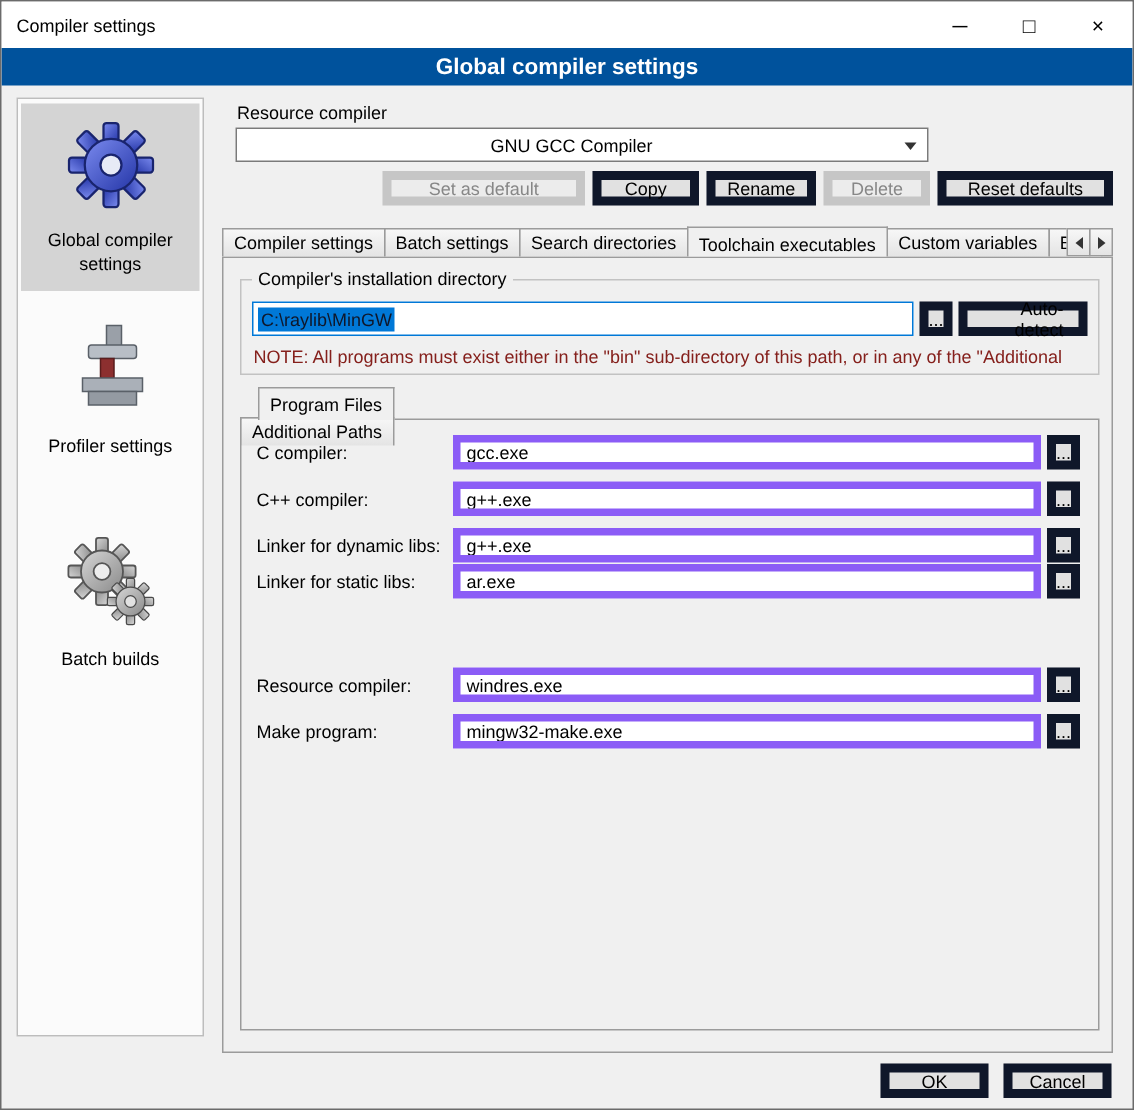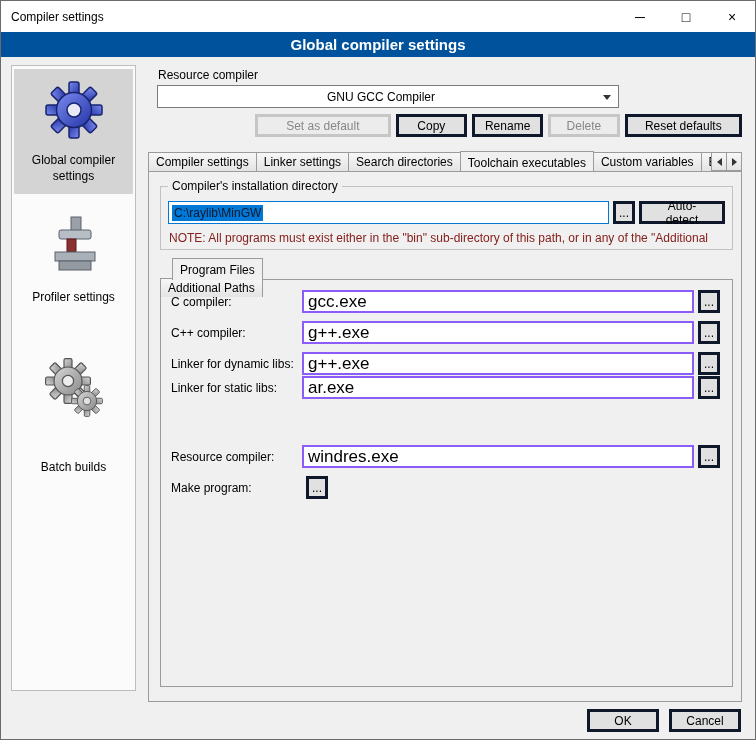--- a/index.html
+++ b/index.html
@@ -13,32 +13,32 @@
   .tb-btn { width:46px; height:100%; display:flex; align-items:center; justify-content:center; font-size:14px; color:#000; cursor:pointer; }
 
   
   .header { position:absolute; left:0; top:31px; width:100%; height:25px; background:#00529c; color:#fff; font-weight:bold; font-size:15px; display:flex; align-items:center; justify-content:center; }
 
   
   .sidebar { position:absolute; left:10px; top:64px; width:125px; height:626px; background:#fbfbfb; border:1px solid #bdbdbd; padding:3px 2px; }
   .side-item { display:flex; flex-direction:column; align-items:center; padding:8px 2px 10px; cursor:pointer; }
   .side-item.selected { background:#d4d4d4; }
   .side-item + .side-item { margin-top:12px; }
-  .side-item:nth-child(3) { margin-top:32px;gap:28px; }
+  .side-item:nth-child(3) { margin-top:32px; }
   .side-icon { width:64px; height:64px; margin-bottom:12px; }
   .side-label { text-align:center; line-height:1.3; }
 
   
   .combo { background:#fff; border:1px solid #7a7a7a; display:flex; align-items:center; padding:0 20px 0 6px; position:relative; cursor:pointer; }
   .combo .arr-down { position:absolute; right:7px; top:50%; margin-top:-2px; }
   .arr-down { width:0; height:0; border-left:4px solid transparent; border-right:4px solid transparent; border-top:5px solid #333; }
   .arr-left { width:0; height:0; border-top:4px solid transparent; border-bottom:4px solid transparent; border-right:5px solid #333; }
   .arr-right { width:0; height:0; border-top:4px solid transparent; border-bottom:4px solid transparent; border-left:5px solid #333; }
 
-  .btn { height:23px; background:#e1e1e1; border:3px solid #0f172a; font-family:inherit; font-size:12px; display:flex; align-items:center; justify-content:center; padding:0 10px; cursor:pointer; color:#000; }
+  .btn { height:23px; background:#e1e1e1; border:6px solid #0f172a; font-family:inherit; font-size:12px; display:flex; align-items:center; justify-content:center; padding:0 10px; cursor:pointer; color:#000;text-align:right; }
   .btn.disabled { color:#878787; background:#ececec; border-color:#c6c6c6; cursor:default; }
 
   .lbl-selected-compiler { position:absolute; left:157px; top:67px; }
   .compiler-combo { position:absolute; left:156px; top:84px; width:462px; height:23px;justify-content:center; }
 
   .btn-row { position:absolute; left:156px; top:113px; width:585px; display:flex; gap:5px; }
   .btn-setdefault { margin-left:98px; width:140px; }
   .btn-copy, .btn-rename, .btn-delete { width:73px; }
   .btn-reset { margin-left:auto; width:121px; }
 
@@ -62,21 +62,21 @@
   .mini-btn { width:22px; height:23px; padding:0; }
   .autodetect-btn { width:86px; height:23px; }
   .note { position:absolute; left:8px; top:44px; right:2px; color:#85201c; white-space:nowrap; overflow:hidden; }
 
   
   .substrip { position:absolute; left:11px; top:86px; height:21px; display:flex; align-items:flex-end; z-index:3;flex-direction:column; }
   .subpanel { position:absolute; left:11px; right:8px; top:107px; bottom:14px; border:1px solid #9b9b9b; background:#f0f0f0; z-index:1; }
 
   .field-row { position:absolute; left:10px; right:12px; height:23px; display:flex; align-items:center; }
   .field-label { width:131px; flex-shrink:0; }
-  .field-input { flex:1; height:23px; border:2px solid #8b5cf6; background:#fff; padding:0 4px; font-family:inherit; font-size:17px; }
+  .field-input { flex:1; height:23px; border:5px solid #8b5cf6; background:#fff; padding:0 4px; font-family:inherit; font-size:12px; }
   .field-browse { width:22px; height:23px; padding:0; margin-left:4px; }
   .field-combo { flex:1; height:23px; background:linear-gradient(#ececec,#d9d9d9); }
 
   
   .btn-ok { position:absolute; left:586px; top:708px; width:72px; }
   .btn-cancel { position:absolute; left:668px; top:708px; width:72px; }
 </style>
 </head>
 <body>
 
@@ -187,21 +187,21 @@
   <div class="btn-row">
     <button class="btn btn-setdefault disabled">Set as default</button>
     <button class="btn btn-copy">Copy</button>
     <button class="btn btn-rename">Rename</button>
     <button class="btn btn-delete disabled">Delete</button>
     <button class="btn btn-reset">Reset defaults</button>
   </div>
 
   <div class="tabstrip">
     <div class="tab">Compiler settings</div>
-    <div class="tab">Linker settings</div>
+    <div class="tab">Batch settings</div>
     <div class="tab">Search directories</div>
     <div class="tab active">Toolchain executables</div>
     <div class="tab">Custom variables</div>
     <div class="tab clipped">Build</div>
     <div class="tab-scroll">
       <div class="scr">
           <span class="arr-left"></span>
         </div>
       <div class="scr">
           <span class="arr-right"></span>
@@ -256,20 +256,21 @@
 
 
       <div class="field-row" style="top:165px">
         <span class="field-label">Resource compiler:</span>
         <input class="field-input" value="windres.exe" style="">
         <button class="btn field-browse">...</button>
       </div>
 
       <div class="field-row" style="top:196px">
         <span class="field-label">Make program:</span>
+        <input class="field-input" value="mingw32-make.exe" style="">
         <button class="btn field-browse">...</button>
       </div>
 
     </div>
   </div>
 
   <button class="btn btn-ok">OK</button>
   <button class="btn btn-cancel">Cancel</button>
 
 </div>

